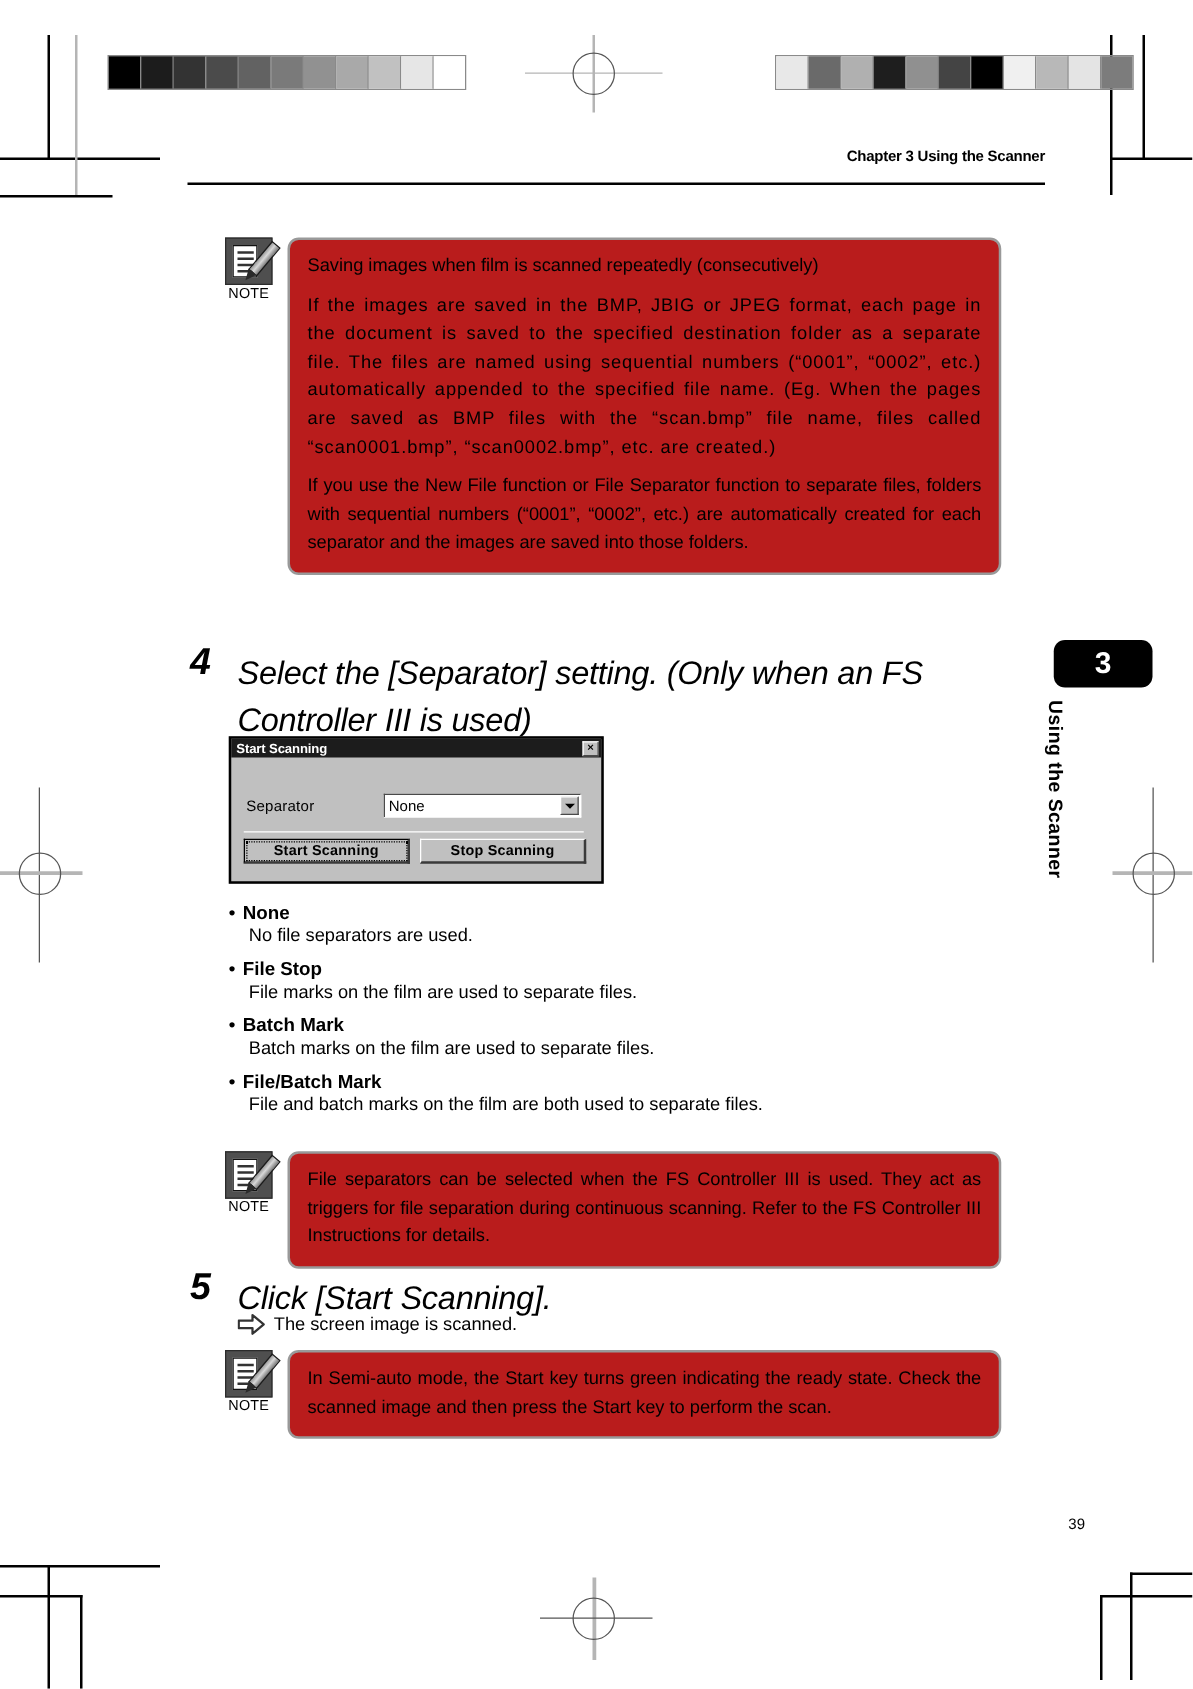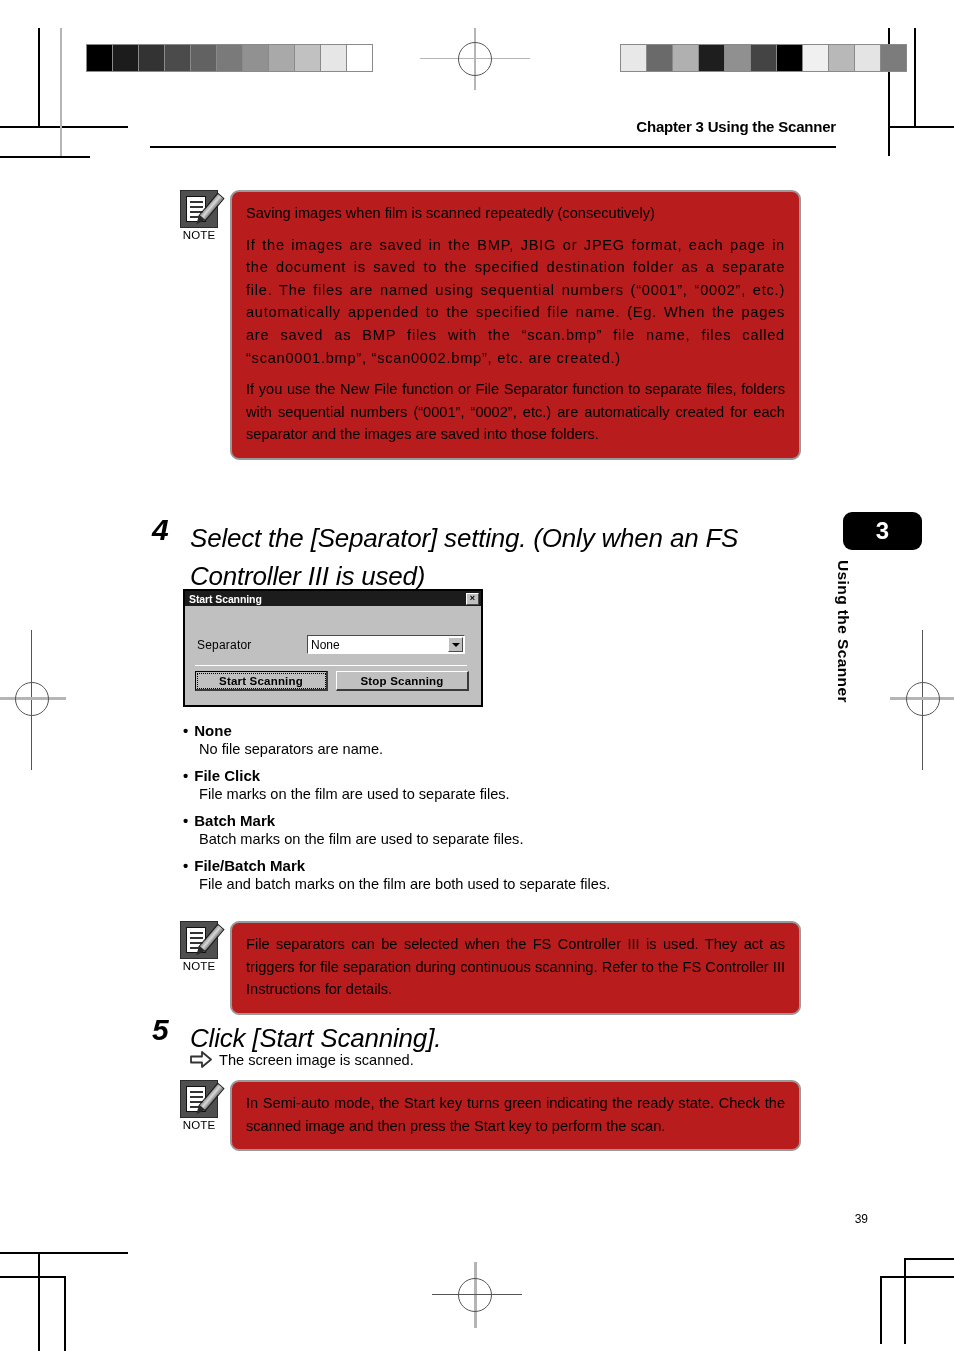--- a/index.html
+++ b/index.html
@@ -40,21 +40,21 @@
   .wedge.left span { border-right: 1px solid #8a8a8a; }
   .wedge.left span:last-child { border-right: none; }
   .wedge.right span { border-right: 1px solid #8a8a8a; }
   .wedge.right span:last-child { border-right: none; }
 
   
   .page-header {
     position: absolute;
     left: 150px; top: 118px; width: 686px;
     text-align: right;
-    font-size: 15px;
+    font-size: 12px;
     font-weight: bold;
     letter-spacing: -0.2px;
   }
   .header-rule {
     position: absolute;
     left: 150px; top: 146px; width: 686px; height: 2px;
     background: #000;
   }
 
   
@@ -435,24 +435,24 @@
   <div class="dialog-buttons">
     <div class="dlg-btn focused">Start Scanning</div>
     <div class="dlg-btn">Stop Scanning</div>
   </div>
 </div>
 
 <div class="options">
   <p class="opt-term">
     <span class="bullet">•</span><span>None</span>
   </p>
-  <p class="opt-desc">No file separators are name.</p>
+  <p class="opt-desc">No file separators are used.</p>
 
   <p class="opt-term">
-    <span class="bullet">•</span><span>File Click</span>
+    <span class="bullet">•</span><span>File Stop</span>
   </p>
   <p class="opt-desc">File marks on the film are used to separate files.</p>
 
   <p class="opt-term">
     <span class="bullet">•</span><span>Batch Mark</span>
   </p>
   <p class="opt-desc">Batch marks on the film are used to separate files.</p>
 
   <p class="opt-term">
     <span class="bullet">•</span><span>File/Batch Mark</span>

